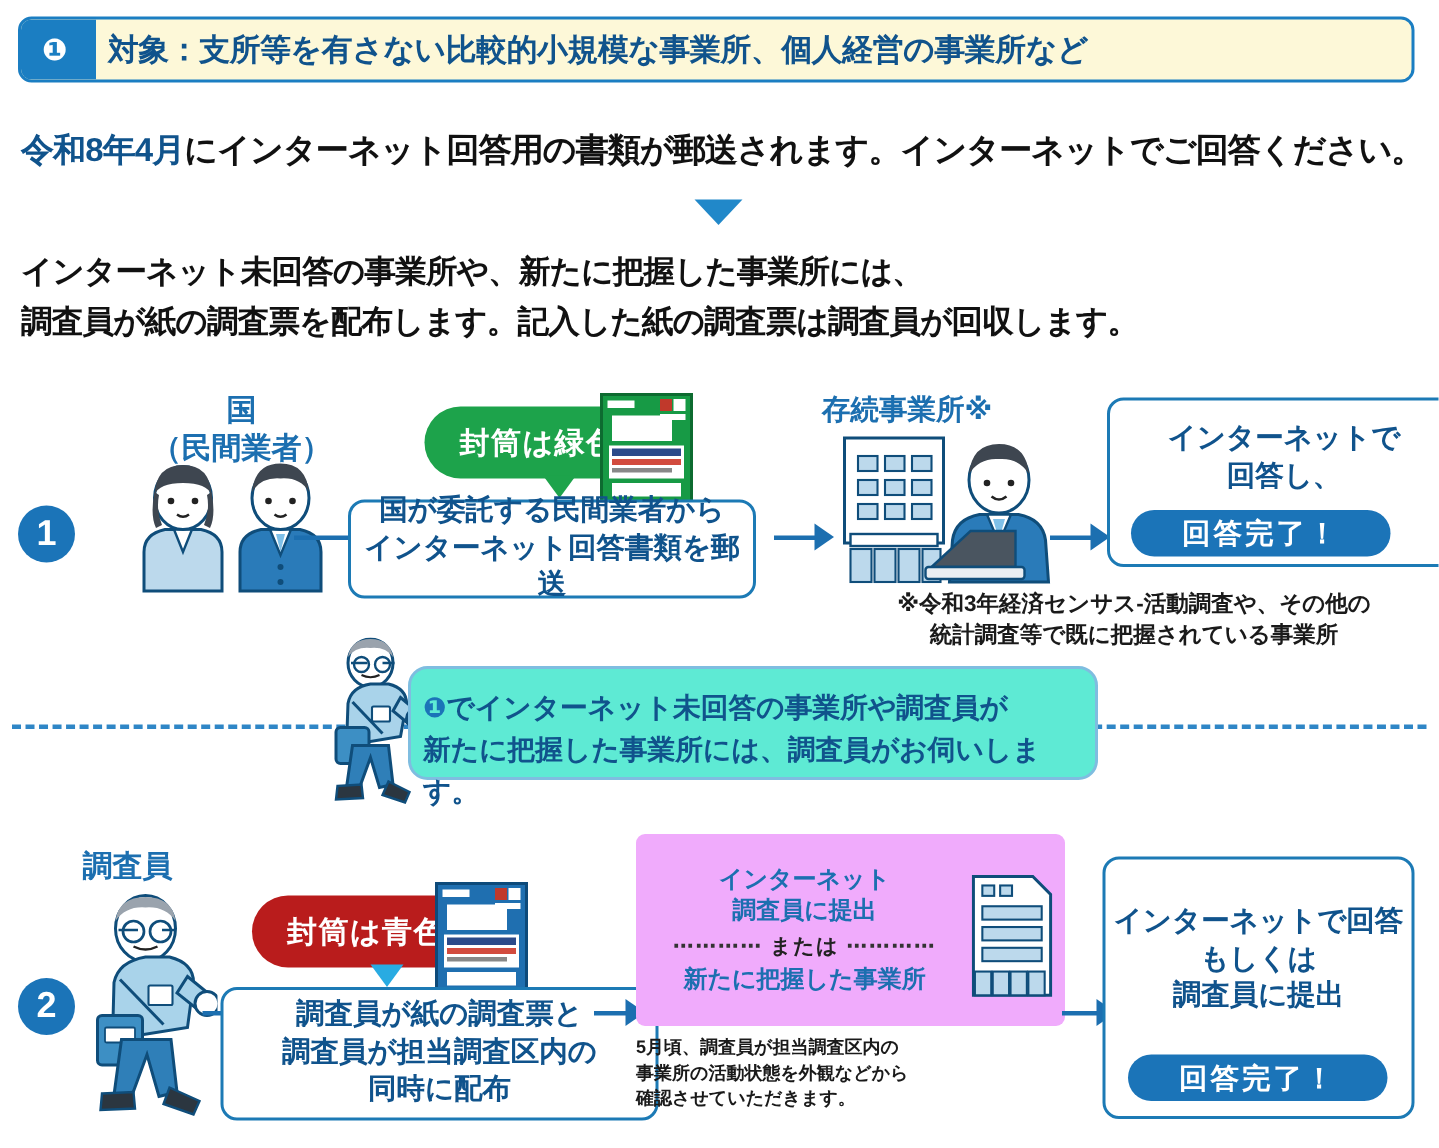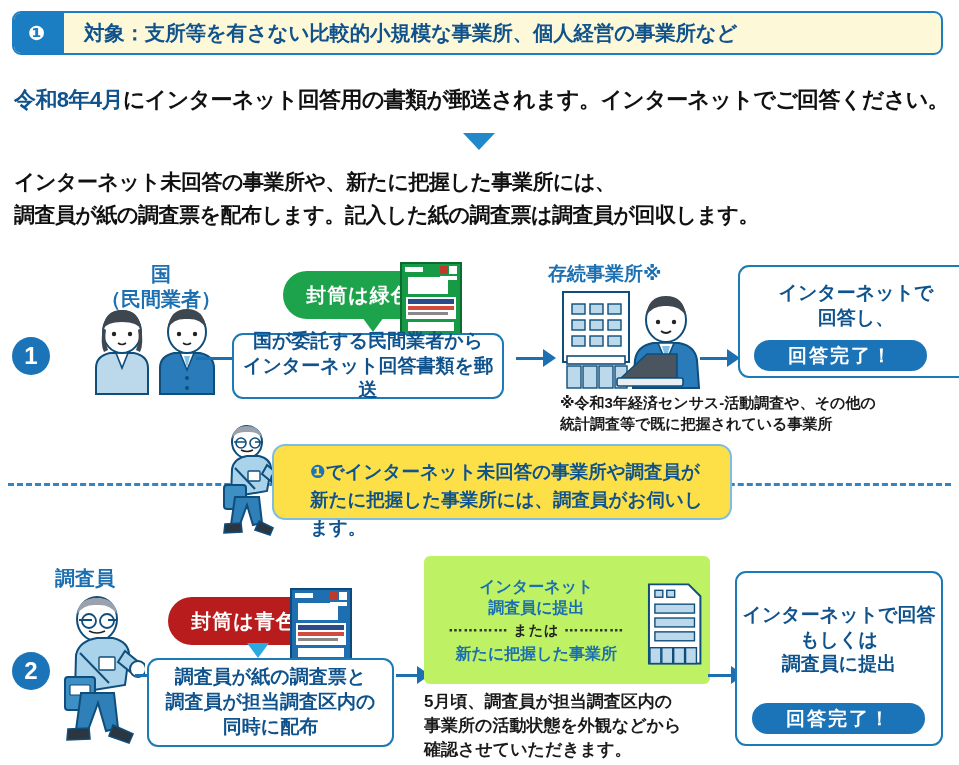--- a/index.html
+++ b/index.html
@@ -19,21 +19,21 @@
     box-sizing:border-box;display:flex;align-items:stretch;overflow:hidden;
   }
   .banner-badge{
     background:#1b7ec2;color:#ffffff;
     display:flex;align-items:center;justify-content:center;
     padding:0 14px;font-size:22px;font-weight:bold;letter-spacing:1px;
     white-space:nowrap;
   }
   .banner-badge .circnum{font-size:20px;margin-right:4px;}
   .banner-text{
-    flex:1;display:flex;align-items:center;padding-left:20px;
+    flex:1;display:flex;align-items:center;padding-left:8px;
     color:#10538c;font-size:20.5px;font-weight:bold;letter-spacing:-0.2px;
     white-space:nowrap;
   }
 
   
   .lead1{
     position:absolute;left:14px;top:85px;width:935px;
     font-size:22px;font-weight:bold;color:#111;letter-spacing:-0.6px;
     white-space:nowrap;
   }
@@ -94,30 +94,30 @@
   .balloon.cyan .tail{border-top:15px solid #29abe2;}
 
   
   .divider{
     position:absolute;left:8px;top:483px;width:943px;height:0;
     border-top:3px dashed #2f86c6;
   }
 
   
   .bubble{
-    position:absolute;box-sizing:border-box;background:#fde047;
+    position:absolute;box-sizing:border-box;background:#5eead4;
     border:2px solid #7fbde0;border-radius:13px;
     color:#10538c;font-weight:bold;line-height:1.5;
-    padding:12px 18px 12px 36px;
+    padding:12px 18px 12px 8px;
   }
   .bubble .num{color:#1b74b8;}
 
   
   .panel{
-    position:absolute;box-sizing:border-box;background:#bef264;
+    position:absolute;box-sizing:border-box;background:#f0abfc;
     border-radius:6px;display:flex;align-items:center;
   }
   .panel-txt{
     color:#1c6fb0;font-weight:bold;text-align:center;line-height:1.32;
     font-size:16px;width:215px;padding-left:6px;
   }
   .panel-sep{
     color:#222;font-size:14px;font-weight:bold;letter-spacing:1px;
     margin:3px 0;
   }
@@ -255,21 +255,21 @@
 
   <div class="hline" style="left:700px;top:357px;width:28px;"></div>
   <div class="arrow-right" style="left:727px;top:349px;"></div>
 
   <div class="roundbox" style="left:738px;top:265px;width:236px;height:113px;font-size:19px;justify-content:flex-start;padding-top:14px;">
     <div>インターネットで</div>
     <div>回答し、</div>
   </div>
   <div class="pill" style="left:754px;top:340px;width:173px;height:31px;font-size:19px;">回答完了！</div>
 
-  <div class="footnote" style="left:560px;top:392px;width:392px;font-size:15px;text-align:left;">
+  <div class="footnote" style="left:560px;top:392px;width:392px;font-size:15px;text-align:center;">
     <div>※令和3年経済センサス‐活動調査や、その他の</div>
     <div>統計調査等で既に把握されている事業所</div>
   </div>
 
   <div class="divider"></div>
 
   <svg class="ill" style="left:215px;top:425px;" width="70" height="115" viewBox="0 0 70 115">
     <ellipse cx="32" cy="17" rx="15" ry="16" fill="#ffffff" stroke="#0f4d7a" stroke-width="2"></ellipse>
     <path d="M17 13 Q19 1 32 1 Q45 1 47 13 Q42 6 32 7 Q22 6 17 13 Z" fill="#9aa3ad"></path>
     <path d="M19 17 l11 0 M40 17 l8 0" stroke="#0f4d7a" stroke-width="1.6"></path>
@@ -331,21 +331,21 @@
     <rect x="8" y="15" width="40" height="17" fill="#ffffff"></rect>
     <rect x="6" y="35" width="50" height="22" fill="#ffffff"></rect>
     <rect x="8" y="37" width="46" height="5" fill="#2b4a8a"></rect>
     <rect x="8" y="44" width="46" height="4" fill="#d24b3e"></rect>
     <rect x="8" y="50" width="40" height="3" fill="#888"></rect>
     <rect x="8" y="60" width="46" height="9" fill="#ffffff"></rect>
     <rect x="8" y="72" width="46" height="2" fill="#ffffff"></rect>
   </svg>
 
   <div class="hline" style="left:135px;top:674px;width:25px;"></div>
-  <div class="roundbox" style="left:147px;top:658px;width:247px;height:89px;font-size:19px;">
+  <div class="roundbox" style="left:147px;top:658px;width:292px;height:89px;font-size:19px;">
     <div>調査員が紙の調査票と</div>
     <div>調査員が担当調査区内の</div>
     <div>同時に配布</div>
   </div>
   <div class="hline" style="left:396px;top:674px;width:22px;"></div>
   <div class="arrow-right" style="left:417px;top:666px;"></div>
 
   <div class="panel" style="left:424px;top:556px;width:286px;height:128px;">
     <div class="panel-txt">
       <div>インターネット</div>
@@ -366,21 +366,21 @@
       <rect x="10" y="60" width="40" height="9" fill="#bcd9ec" stroke="#0f4d7a" stroke-width="1.4"></rect>
       <g fill="#bcd9ec" stroke="#0f4d7a" stroke-width="1.4">
         <rect x="5" y="76" width="11" height="16"></rect>
           <rect x="17" y="76" width="11" height="16"></rect>
         <rect x="29" y="76" width="11" height="16"></rect>
           <rect x="41" y="76" width="11" height="16"></rect>
       </g>
     </svg>
   </div>
 
-  <div class="footnote" style="left:424px;top:690px;width:300px;font-size:17px;">
+  <div class="footnote" style="left:424px;top:690px;width:300px;font-size:12px;">
     <div>5月頃、調査員が担当調査区内の</div>
     <div>事業所の活動状態を外観などから</div>
     <div>確認させていただきます。</div>
   </div>
 
   <div class="hline" style="left:708px;top:674px;width:24px;"></div>
   <div class="arrow-right" style="left:731px;top:666px;"></div>
 
   <div class="roundbox" style="left:735px;top:571px;width:208px;height:175px;font-size:19px;justify-content:flex-start;padding-top:30px;">
     <div>インターネットで回答</div>

